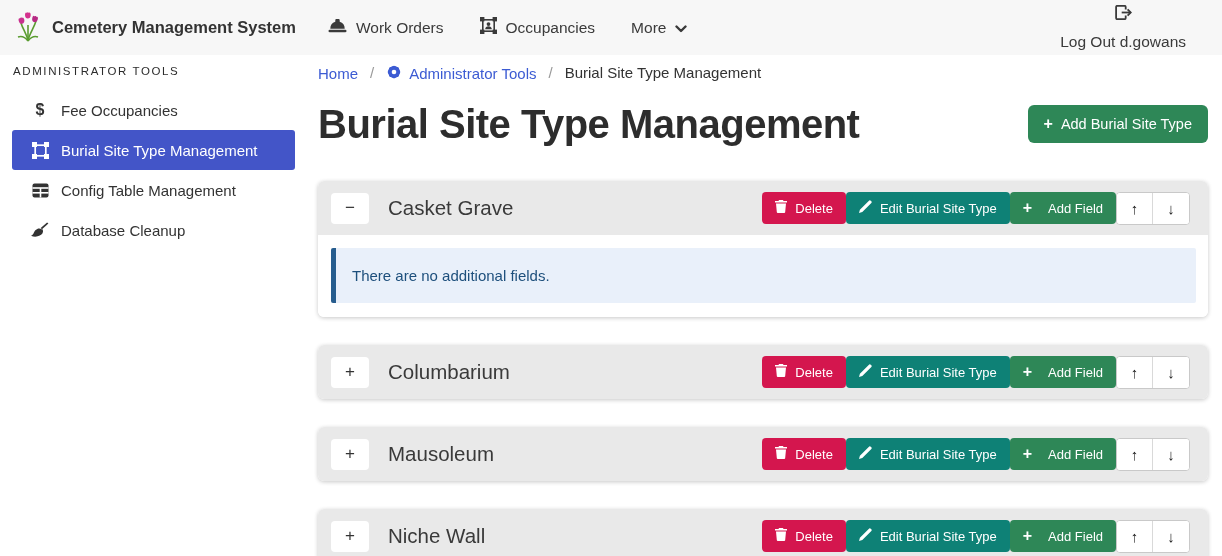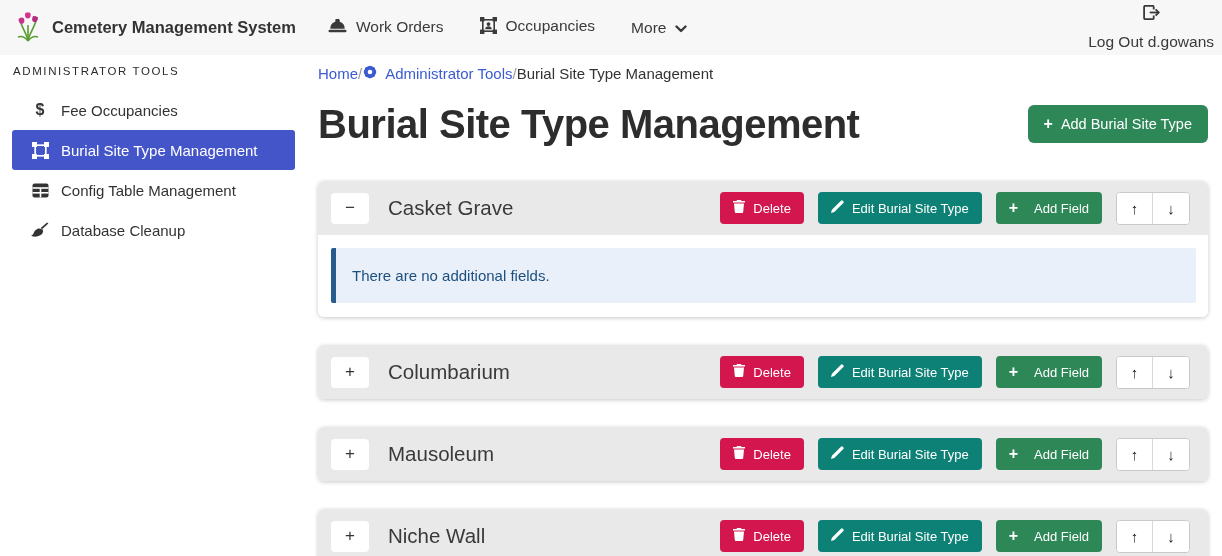--- a/index.html
+++ b/index.html
@@ -9,26 +9,26 @@
     background: #fff;
     color: #333;
   }
 
   
   .navbar {
     height: 55px;
     background: #f7f7f7;
     display: flex;
     align-items: center;
-    padding: 0 8px 0 14px;
+    padding: 0 36px 0 14px;
   }
   .brand { display: flex; align-items: center; gap: 10px; cursor: pointer; }
   .brand-label { font-size: 16.5px; font-weight: bold; color: #333; }
   .nav-items { display: flex; align-items: center; margin-left: 32px; gap: 36px; }
-  .nav-item { display: flex; gap: 9px; font-size: 15.5px; color: #3a3a3a; cursor: pointer; }
+  .nav-item { display: flex; align-items: center; gap: 9px; font-size: 15.5px; color: #3a3a3a; cursor: pointer; }
   .nav-right { margin-left: auto; display: flex; align-items: center; gap: 9px; font-size: 15.5px; color: #3a3a3a; cursor: pointer; flex-direction: column; }
 
   
   .layout { display: flex; height: 501px; }
   .sidebar { width: 318px; flex: none; padding-top: 10px; }
   .main { flex: 1; padding: 9px 14px 0 0; }
 
   
   .side-section-title {
     padding: 0 13px;
@@ -48,42 +48,42 @@
     font-size: 15px;
     color: #333;
     cursor: pointer;
   }
   .side-item.active { background: var(--accent-blue, #4355c8); color: #fff; }
   .s-icon { width: 20px; display: inline-flex; justify-content: center; align-items: center; }
   .s-icon.dollar { font-size: 16px; font-weight: bold; }
   .table-lines { stroke: #fff; }
 
   
-  .breadcrumb { display: flex; align-items: center; font-size: 15px; gap: 0; }
+  .breadcrumb { display: flex; font-size: 15px; gap: 12px; }
   .crumb-link { color: var(--link-blue, #3c5bd3); text-decoration: none; display: inline-flex; align-items: center; gap: 7px; cursor: pointer; }
   .crumb-sep { color: #999; }
   .crumb-current { color: #333; }
 
   
   .title-row { margin-top: 16px; display: flex; align-items: center; justify-content: space-between; }
   .page-title { font-size: 40px; font-weight: 600; color: #2d2d2d; letter-spacing: -0.5px; line-height: 1.25; }
   .btn { border: none; border-radius: 4px; color: #fff; font-family: inherit; display: inline-flex; align-items: center; cursor: pointer; }
   .btn .plus-glyph { font-size: 16px; font-weight: bold; margin-right: 8px; line-height: 1; }
   .btn-add-type { background: var(--add-green, #2e8757); font-size: 14.5px; padding: 11px 16px; border-radius: 6px; }
 
   
   .panel-list { margin-top: 32px; }
   .panel { margin-bottom: 28px; border-radius: 6px; background: #fff; box-shadow: 0 1px 4px rgba(0,0,0,0.22); overflow: hidden; }
   .panel-header { background: #e9e9e9; height: 54px; display: flex; align-items: center; padding: 0 18px 0 13px; }
   .toggle-btn {
     width: 38px; height: 31px; background: #fff; border: none; border-radius: 4px;
     font-size: 17px; color: #333; margin-right: 19px; cursor: pointer; font-family: inherit;
   }
   .panel-title { font-size: 20.5px; font-weight: 400; color: #3a3a3a; }
-  .panel-actions { margin-left: auto; display: flex; align-items: center; gap: 14px; }
+  .panel-actions { margin-left: auto; display: flex; align-items: center; }
   .action-btn { height: 32px; padding: 0 13px; font-size: 13px; gap: 8px; }
   .btn-delete { background: var(--delete-red, #d4164e); }
   .btn-edit { background: var(--edit-teal, #0e8176); }
   .btn-addfield { background: var(--add-green, #2e8757); }
   .move-group { display: flex; border: 1px solid #c9c9c9; border-radius: 4px; overflow: hidden; background: #fff; }
   .move-btn { width: 36px; height: 31px; background: #fff; border: none; font-size: 15px; color: #222; cursor: pointer; font-family: inherit; }
   .move-btn:first-child { border-right: 1px solid #d9d9d9; }
 
   .panel-body { padding: 13px 12px 14px 13px; background: #fff; }
   .alert-info {

